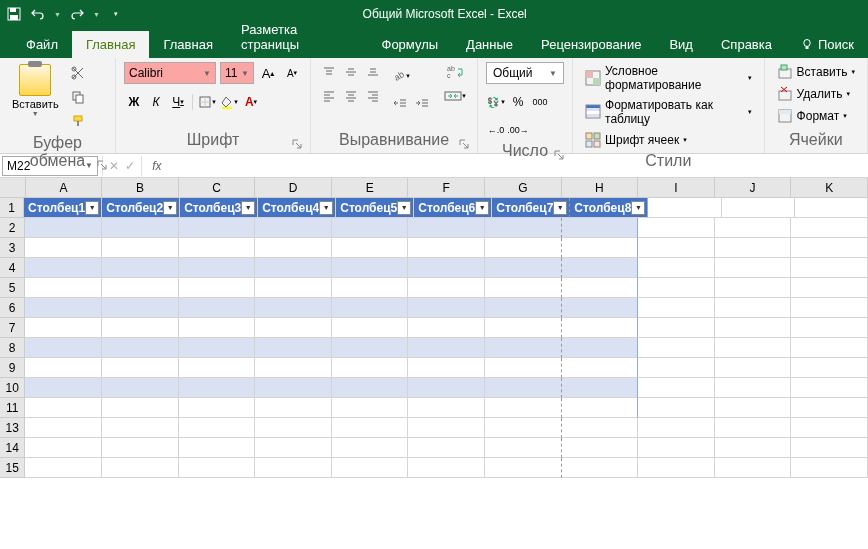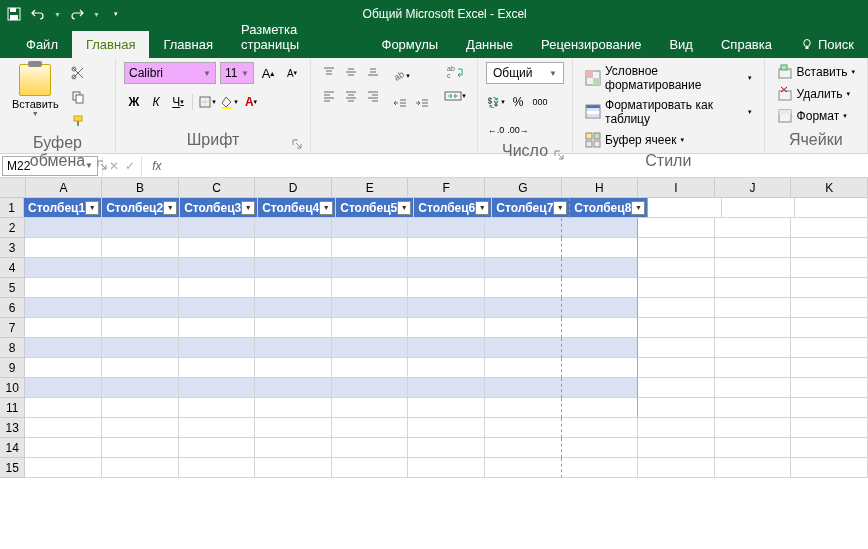--- a/index.html
+++ b/index.html
@@ -21,21 +21,21 @@
 .ribbon-group-label .dialog-launcher { position: absolute; right: 0; bottom: 2px; width: 10px; height: 10px; }
 .ribbon-content { display: flex; gap: 4px; flex: 1; }
 
 .paste-btn { display: flex; flex-direction: column; align-items: center; padding: 2px 4px; cursor: pointer; }
 .paste-icon { width: 32px; height: 32px; background: linear-gradient(#fff8e1, #ffd54f); border: 1px solid #c9a800; border-radius: 2px; position: relative; }
 .paste-icon::before { content: ''; position: absolute; top: -4px; left: 8px; width: 14px; height: 6px; background: #888; border-radius: 2px; }
 .clip-col { display: flex; flex-direction: column; gap: 2px; }
 .small-btn { width: 22px; height: 22px; display: flex; align-items: center; justify-content: center; cursor: pointer; }
 
 .font-row { display: flex; gap: 4px; align-items: center; }
-.font-combo { border: 1px solid #ababab; background: #f0abfc; padding: 2px 4px; height: 22px; font-size: 12px; display: flex; align-items: center; }
+.font-combo { border: 1px solid #ababab; background: #fca5a5; padding: 2px 4px; height: 22px; font-size: 12px; display: flex; align-items: center; }
 .font-name { width: 92px; }
 .font-size { width: 34px; }
 .combo-arrow { margin-left: auto; font-size: 8px; color: #666; }
 .btn-row { display: flex; gap: 2px; align-items: center; margin-top: 4px; }
 .fmt-btn { width: 20px; height: 20px; display: flex; align-items: center; justify-content: center; cursor: pointer; font-size: 12px; }
 .bold { font-weight: bold; }
 .italic { font-style: italic; }
 .underline { text-decoration: underline; }
 
 .align-grid { display: grid; grid-template-columns: repeat(3, 20px); gap: 2px; }
@@ -277,20 +277,25 @@
         </div>
         <div class="align-btn" style="width:28px">
             <svg width="18" height="14" viewBox="0 0 18 14">
               <rect x="1" y="3" width="16" height="8" fill="none" stroke="#666"></rect>
               <path d="M4 7 L7 7 M6 5 L8 7 L6 9 M14 7 L11 7 M12 5 L10 7 L12 9" stroke="#3a7" fill="none"></path>
             </svg>
             <span style="font-size:7px">▾</span>
           </div>
       </div>
     </div>
+    <div class="ribbon-group-label"><span>Выравнивание</span><span class="dialog-launcher">
+          <svg width="10" height="10" viewBox="0 0 10 10">
+            <path d="M1 1 H6 M1 1 V6 M4 4 L9 9 M9 5 V9 H5" stroke="#888" fill="none"></path>
+          </svg>
+        </span></div>
   </div>
 
   <div class="ribbon-group">
     <div class="ribbon-content" style="flex-direction:column;">
       <div class="number-combo">
           <span>Общий</span>
           <span class="combo-arrow">▼</span>
         </div>
       <div class="btn-row">
         <div class="fmt-btn">
@@ -343,21 +348,21 @@
         </div>
         <div class="style-item">
           <span class="si-icon">
               <svg width="16" height="16" viewBox="0 0 16 16">
                 <rect x="1" y="1" width="6" height="6" fill="#fce4a0" stroke="#888"></rect>
                 <rect x="9" y="1" width="6" height="6" fill="#c6e0b4" stroke="#888"></rect>
                 <rect x="1" y="9" width="6" height="6" fill="#ddebf7" stroke="#888"></rect>
                 <rect x="9" y="9" width="6" height="6" fill="#fce4d6" stroke="#888"></rect>
               </svg>
             </span>
-          <span>Буфер ячеек</span>
+          <span>Шрифт ячеек</span>
             <span style="font-size:7px">▾</span>
         </div>
       </div>
     </div>
     <div class="ribbon-group-label">Стили</div>
   </div>
 
   <div class="ribbon-group">
     <div class="ribbon-content">
       <div class="cells-col">

